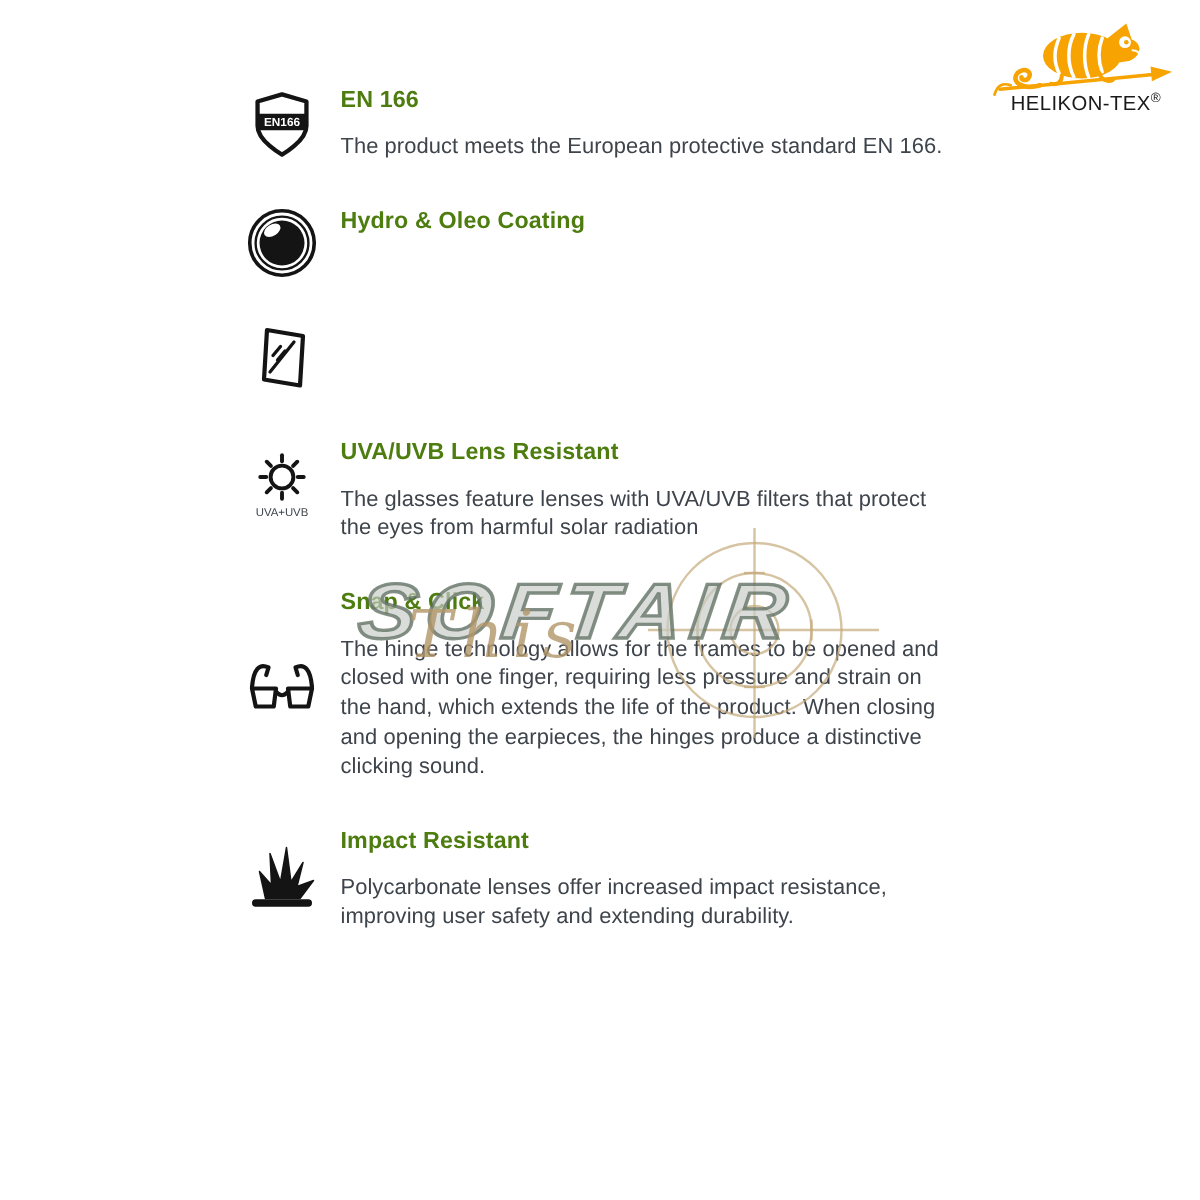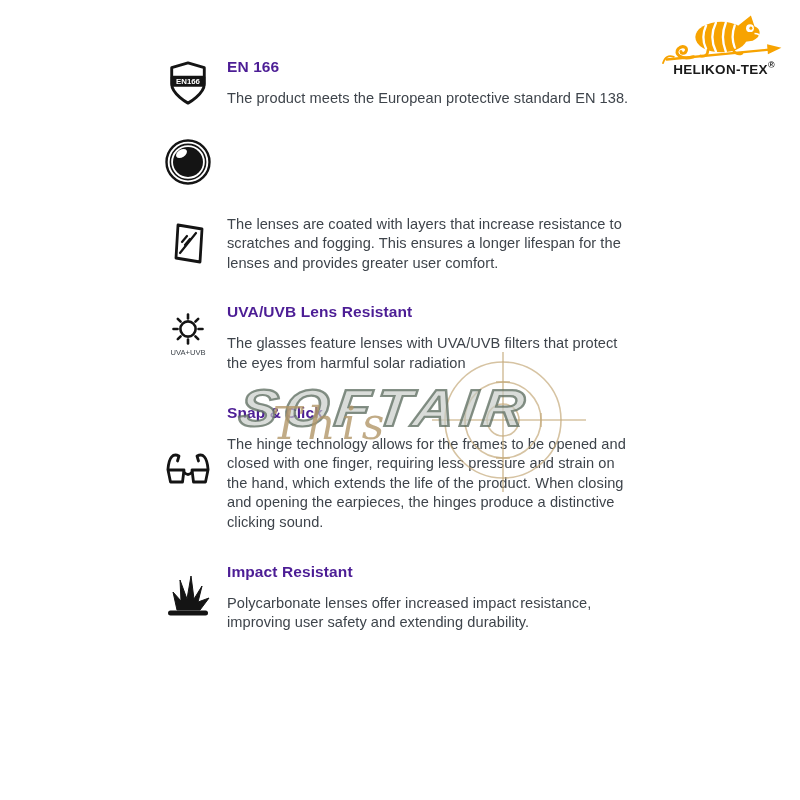--- a/index.html
+++ b/index.html
@@ -11,35 +11,35 @@
     overflow:hidden;
     font-family:"Liberation Sans", sans-serif;
   }
 
   
   .logo {
     position:absolute; top:12px; left:656px; width:136px;
     display:flex; flex-direction:column; align-items:center;
   }
   .logo-name {
-    font-size:13.5px; font-weight:700; color:#1a1a1a; letter-spacing:0.3px;
+    font-size:13.5px; font-weight:400; color:#1a1a1a; letter-spacing:0.3px;
     margin-top:-4px; white-space:nowrap;
   }
   .logo-name sup { font-size:9px; }
 
   
   .features { position:absolute; left:163px; top:57px; width:470px; }
   .feature { display:flex; margin-bottom:29px; }
   .feature-icon {
     width:50px; flex:0 0 50px; margin-right:14px;
     display:flex; justify-content:center; align-items:center;
   }
   .feature-text { width:402px; }
   .feature-title {
-    font-size:15.5px; font-weight:bold; color:#4c1d95;
+    font-size:15.5px; font-weight:bold; color:#4d7c0f;
     margin:1px 0 13px 0; letter-spacing:0.1px;
   }
   .feature-body {
     font-size:14.6px; line-height:19.6px; color:#3e444b; letter-spacing:0.05px;
   }
 
   
   .watermark { position:absolute; left:0; top:0; width:800px; height:800px;
     pointer-events:none; z-index:5; }
   .wm-crosshair { position:absolute; left:428px; top:352px; }
@@ -109,50 +109,50 @@
     <div class="feature">
       <div class="feature-icon">
         <svg width="46" height="48" viewBox="0 0 48 48">
           <path d="M24 3 L41 8 V25 C41 35.5 24 45 24 45 C24 45 7 35.5 7 25 V8 Z" fill="none" stroke="#141414" stroke-width="3" stroke-linejoin="round"></path>
           <rect x="6" y="16.5" width="36" height="11.5" rx="1.5" fill="#141414"></rect>
           <text x="24" y="25.3" text-anchor="middle" font-size="8.2" font-weight="bold" fill="#ffffff" font-family="Liberation Sans, sans-serif">EN166</text>
         </svg>
       </div>
       <div class="feature-text">
         <div class="feature-title">EN 166</div>
-        <div class="feature-body">The product meets the European protective standard EN 138.</div>
+        <div class="feature-body">The product meets the European protective standard EN 166.</div>
       </div>
     </div>
 
     <div class="feature">
       <div class="feature-icon">
         <svg width="48" height="48" viewBox="0 0 48 48">
           <circle cx="24" cy="24" r="21.5" fill="none" stroke="#141414" stroke-width="2.4"></circle>
           <circle cx="24" cy="24" r="17.6" fill="none" stroke="#141414" stroke-width="1.6"></circle>
           <circle cx="24" cy="24" r="15" fill="#141414"></circle>
           <ellipse cx="17.5" cy="15.5" rx="6" ry="3.8" fill="#ffffff" transform="rotate(-32 17.5 15.5)"></ellipse>
         </svg>
       </div>
       <div class="feature-text">
+        <div class="feature-title">Hydro &amp; Oleo Coating</div>
       </div>
     </div>
 
     <div class="feature">
       <div class="feature-icon">
         <svg width="44" height="48" viewBox="0 0 44 48">
           <path d="M12 5 L36 9 L34 42 L10 38 Z" fill="none" stroke="#141414" stroke-width="2.8" stroke-linejoin="round"></path>
           <g stroke="#141414" stroke-width="2.2" stroke-linecap="round">
             <line x1="30" y1="13" x2="14" y2="33"></line>
             <line x1="21" y1="16" x2="16" y2="22"></line>
             <line x1="24" y1="19" x2="19" y2="25"></line>
           </g>
         </svg>
       </div>
       <div class="feature-text">
-        <div class="feature-body">The lenses are coated with layers that increase resistance to scratches and fogging. This ensures a longer lifespan for the lenses and provides greater user comfort.</div>
       </div>
     </div>
 
     <div class="feature">
       <div class="feature-icon">
         <svg width="50" height="50" viewBox="0 0 50 50">
           <circle cx="25" cy="16" r="7.6" fill="none" stroke="#141414" stroke-width="2.6"></circle>
           <g stroke="#141414" stroke-width="2.6" stroke-linecap="round">
             <line x1="25" y1="1.5" x2="25" y2="5.5"></line>
             <line x1="25" y1="26.5" x2="25" y2="30.5"></line>

